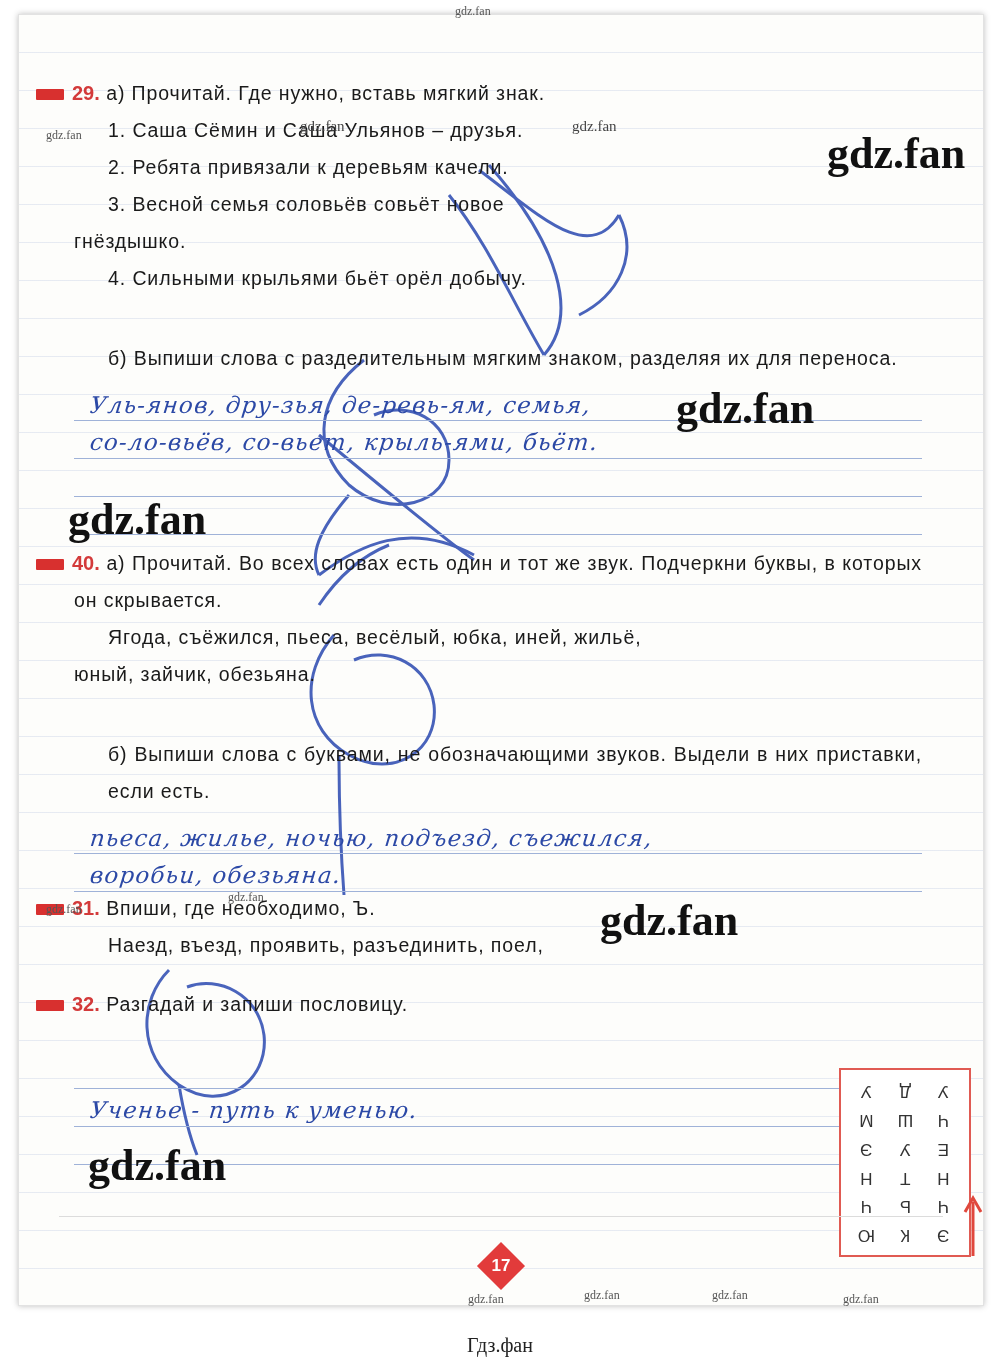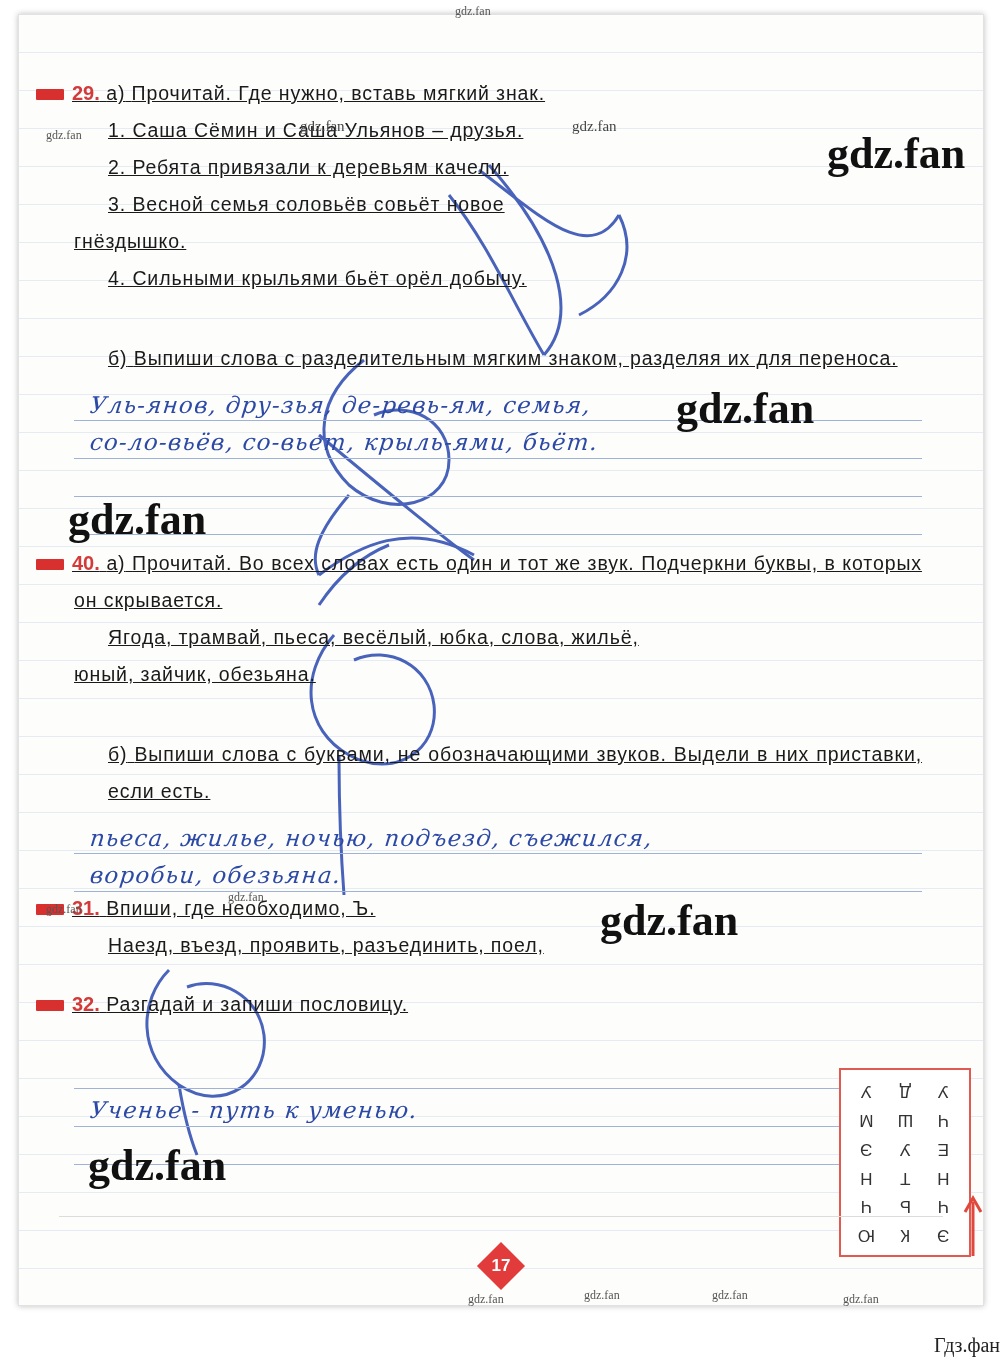--- a/index.html
+++ b/index.html
@@ -25,21 +25,20 @@
     background-image:repeating-linear-gradient(to bottom, rgba(120,150,200,0) 0px, rgba(120,150,200,0) 37px, rgba(150,170,210,.22) 37px, rgba(150,170,210,.22) 38px);
     pointer-events:none;
   }
   .content{
     position:absolute;
     left:55px;top:60px;right:61px;
     font-size:19.5px;
     color:#1a1a1a;
     letter-spacing:.9px;
     line-height:37px;
-    text-decoration:underline;
   }
   .task{margin-bottom:2px;}
   .tasknum{
     color:#d33a3a;
     font-weight:bold;
     font-size:20px;
     letter-spacing:0;
   }
   .marker{
     display:inline-block;
@@ -182,21 +181,21 @@
       <div class="hand" style="left:16px;top:4px;">Уль-янов, дру-зья, де-ревь-ям, семья,</div>
       <div class="hand" style="left:16px;top:41px;">со-ло-вьёв, со-вьет, крыль-ями, бьёт.</div>
     </div>
 
     <div class="task" style="margin-top:14px;">
       <div class="line">
         <span class="marker"></span><span class="tasknum">40.</span>
         <span>а)</span>
         <span>Прочитай. Во всех словах есть один и тот же звук. Подчеркни буквы, в которых он скрывается.</span>
       </div>
-      <div class="line item">Ягода, трамвай, пьеса, весёлый, юбка, слова, жильё,</div>
+      <div class="line item">Ягода, съёжился, пьеса, весёлый, юбка, иней, жильё,</div>
       <div class="line">юный, зайчик, обезьяна.</div>
       <div class="line sub">
         <span>б)</span>
         <span>Выпиши слова с буквами, не обозначающими звуков. Выдели в них приставки, если есть.</span>
       </div>
     </div>
 
     <div class="writelines" style="height:74px;margin-top:6px;">
       <div class="wl"></div>
       <div class="wl"></div>
@@ -271,13 +270,13 @@
 <div class="wm wm-big" style="left:676px;top:383px;">gdz.fan</div>
 <div class="wm wm-big" style="left:68px;top:494px;">gdz.fan</div>
 <div class="wm wm-small" style="left:46px;top:902px;">gdz.fan</div>
 <div class="wm wm-small" style="left:228px;top:890px;">gdz.fan</div>
 <div class="wm wm-big" style="left:600px;top:895px;">gdz.fan</div>
 <div class="wm wm-big" style="left:88px;top:1140px;">gdz.fan</div>
 <div class="wm wm-small" style="left:468px;top:1292px;">gdz.fan</div>
 <div class="wm wm-small" style="left:584px;top:1288px;">gdz.fan</div>
 <div class="wm wm-small" style="left:712px;top:1288px;">gdz.fan</div>
 <div class="wm wm-small" style="left:843px;top:1292px;">gdz.fan</div>
-<div class="wm" style="left:0;right:0;bottom:8px;text-align:right;font-size:20px;color:#222;">Гдз.фан</div>
+<div class="wm" style="left:0;right:0;bottom:8px;text-align:center;font-size:20px;color:#222;">Гдз.фан</div>
 
 </body></html>

